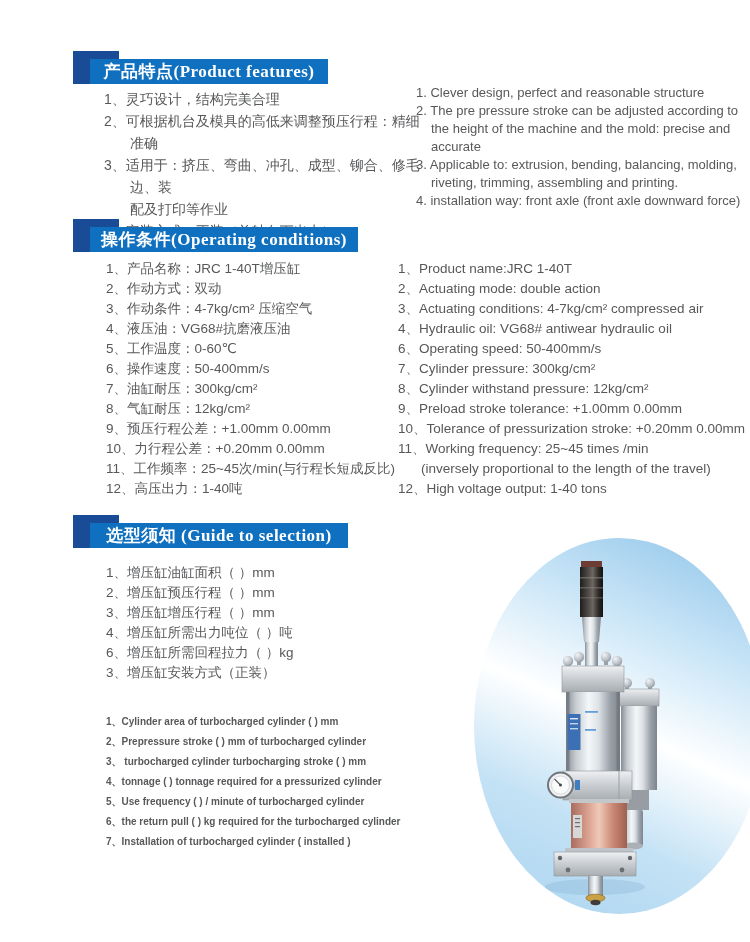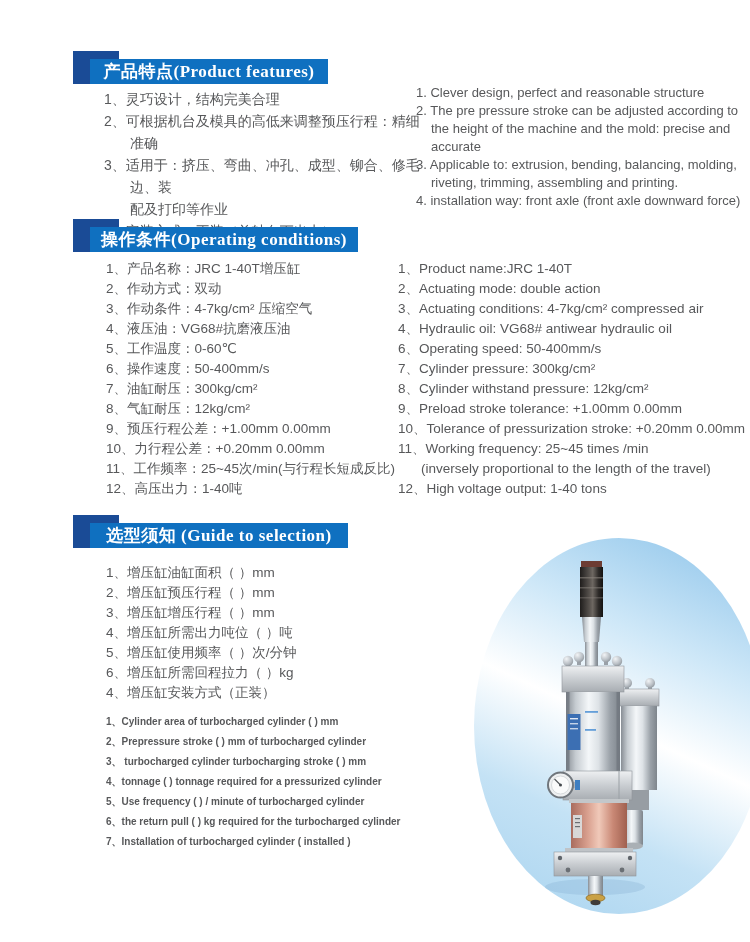--- a/index.html
+++ b/index.html
@@ -103,23 +103,22 @@
   <section>
     <div class="hdr hdr3">
       <div class="accent"></div>
       <div class="bar">选型须知 (Guide to selection)</div>
     </div>
     <ul class="lst s3cn">
       <li>1、增压缸油缸面积（ ）mm</li>
       <li>2、增压缸预压行程（ ）mm</li>
       <li>3、增压缸增压行程（ ）mm</li>
       <li>4、增压缸所需出力吨位（ ）吨</li>
-      <li>5、增压缸使用频率（ ）次/分钟</li>
       <li>6、增压缸所需回程拉力（ ）kg</li>
-      <li>4、增压缸安装方式（正装）</li>
+      <li>3、增压缸安装方式（正装）</li>
     </ul>
     <ul class="lst s3en">
       <li>1、Cylinder area of turbocharged cylinder ( ) mm</li>
       <li>2、Prepressure stroke ( ) mm of turbocharged cylinder</li>
       <li>3、 turbocharged cylinder turbocharging stroke ( ) mm</li>
       <li>4、tonnage ( ) tonnage required for a pressurized cylinder</li>
       <li>5、Use frequency ( ) / minute of turbocharged cylinder</li>
       <li>6、the return pull ( ) kg required for the turbocharged cylinder</li>
       <li>7、Installation of turbocharged cylinder ( installed )</li>
     </ul>

